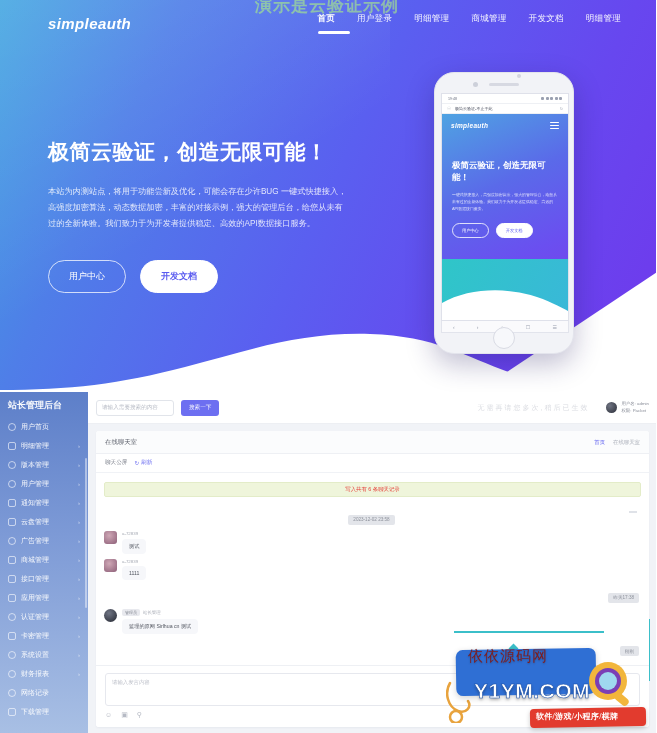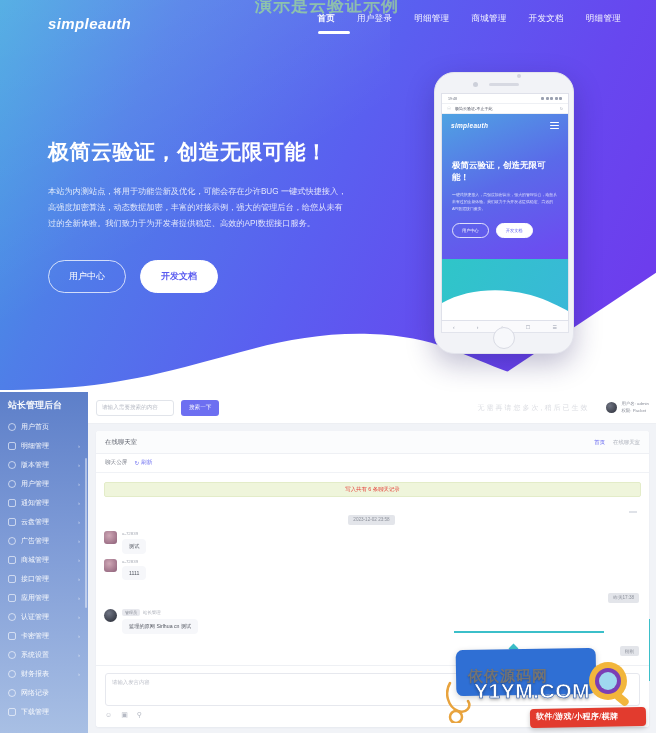--- a/index.html
+++ b/index.html
@@ -275,22 +275,22 @@
   .wm {
     position: absolute; right: 4px; bottom: 4px; width: 206px; height: 110px;
     z-index: 20; pointer-events: none;
   }
   .wm-blue {
     position: absolute; left: 10px; top: 30px; width: 140px; height: 46px;
     background: #2f6fd4; border-radius: 7px; transform: rotate(-1deg);
     box-shadow: 0 2px 6px rgba(0,0,0,.18);
   }
   .wm-cn {
-    position: absolute; left: 22px; top: 48px; width: 120px;
-    color: #737373; font-size: 15px; font-weight: bold; letter-spacing: 1px;
+    position: absolute; left: 22px; top: 28px; width: 120px;
+    color: #7f1d1d; font-size: 15px; font-weight: normal; letter-spacing: 1px;
     text-shadow: 0 1px 2px rgba(0,0,0,.25);
   }
   .wm-en {
     position: absolute; left: 14px; top: 60px; width: 190px;
     color: #fff; font-size: 21px; font-weight: bold; letter-spacing: .5px;
     -webkit-text-stroke: .6px #1a4fa8; text-shadow: 0 2px 3px rgba(0,0,0,.28); margin-left: 14px;
   }
   .wm-red {
     position: absolute; left: 84px; top: 89px; width: 116px; height: 19px;
     background: #e23b2e; border-radius: 4px; transform: rotate(-1deg);

